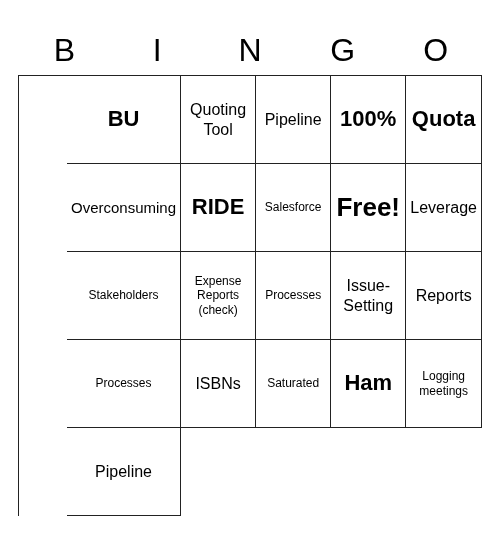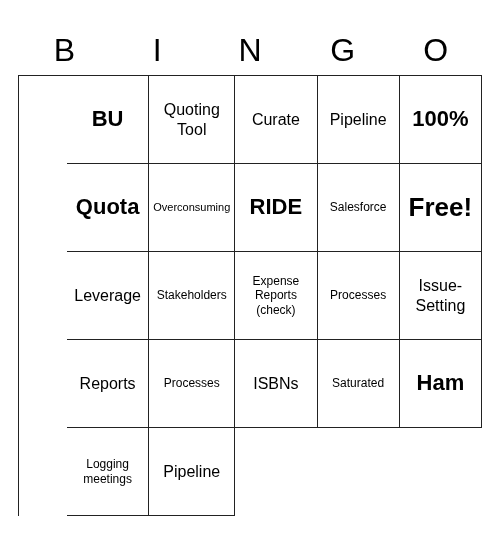--- a/index.html
+++ b/index.html
@@ -63,21 +63,21 @@
 
     .cell-medium {
       font-size: 16px;
     }
 
     .cell-small {
       font-size: 12px;
     }
 
     .cell-xsmall {
-      font-size: 11px;
+      font-size: 15px;
     }
 
     .cell-free {
       font-size: 26px;
       font-weight: bold;
     }
   </style>
 </head>
 <body>
 
@@ -88,23 +88,20 @@
       <div class="bingo-header-cell">N</div>
       <div class="bingo-header-cell">G</div>
       <div class="bingo-header-cell">O</div>
     </div>
   <div class="bingo-grid">
   <div class="bingo-cell">
         <span class="cell-large">BU</span>
       </div>
       <div class="bingo-cell">
         <span class="cell-medium">Quoting Tool</span>
-      </div>
-      <div class="bingo-cell">
-        <span class="cell-medium">Curate</span>
       </div>
       <div class="bingo-cell">
         <span class="cell-medium">Pipeline</span>
       </div>
       <div class="bingo-cell">
         <span class="cell-large">100%</span>
       </div>
       <div class="bingo-cell">
         <span class="cell-large">Quota</span>
       </div>

